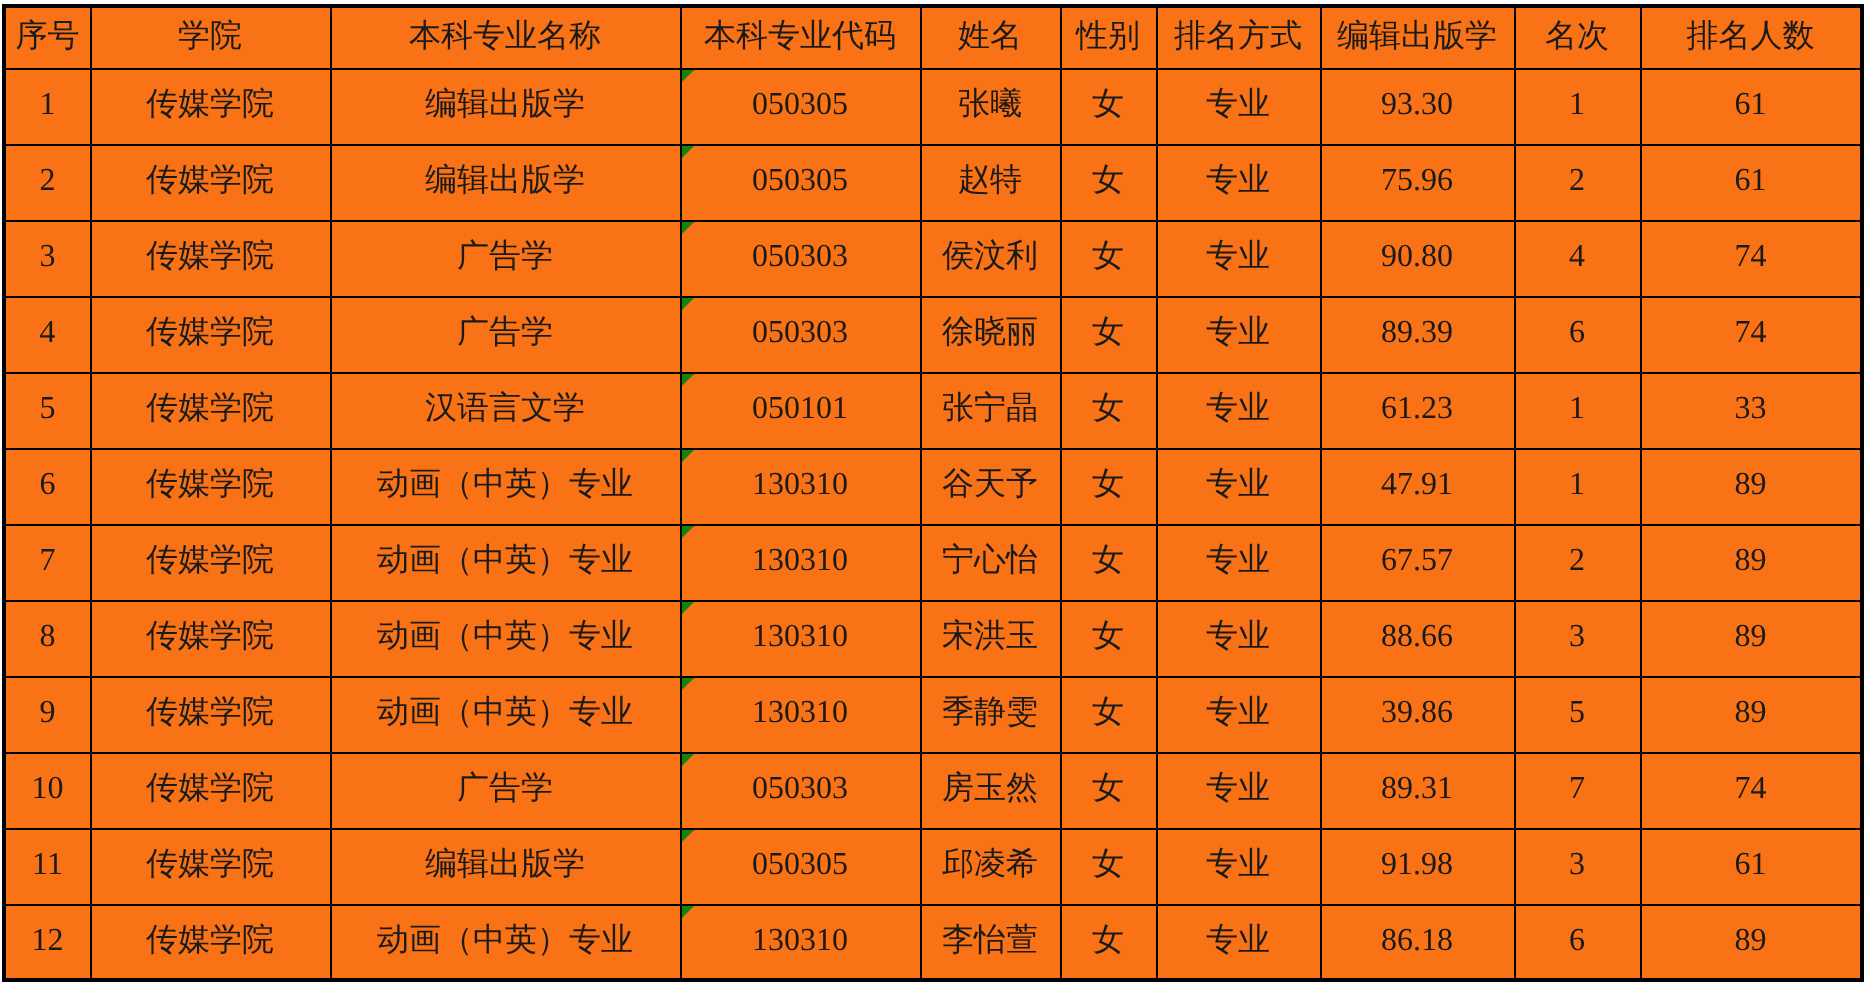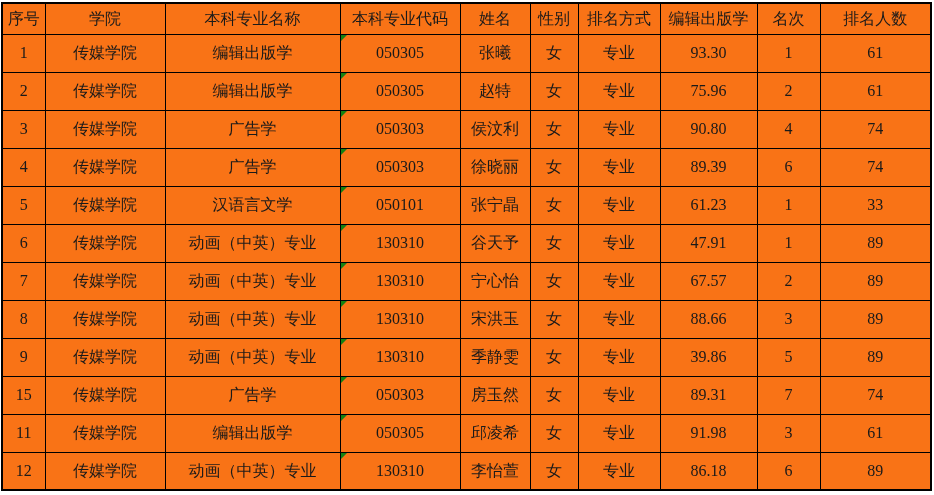--- a/index.html
+++ b/index.html
@@ -183,21 +183,21 @@
     <td><span class="ct">动画（中英）专业</span></td>
     <td class="code-cell"><span class="corner"></span><span class="ct">130310</span></td>
     <td><span class="ct">季静雯</span></td>
     <td><span class="ct">女</span></td>
     <td><span class="ct">专业</span></td>
     <td><span class="ct">39.86</span></td>
     <td><span class="ct">5</span></td>
     <td><span class="ct">89</span></td>
   </tr>
       <tr>
-    <td><span class="ct">15</span></td>
+    <td><span class="ct">10</span></td>
     <td><span class="ct">传媒学院</span></td>
     <td><span class="ct">广告学</span></td>
     <td class="code-cell"><span class="corner"></span><span class="ct">050303</span></td>
     <td><span class="ct">房玉然</span></td>
     <td><span class="ct">女</span></td>
     <td><span class="ct">专业</span></td>
     <td><span class="ct">89.31</span></td>
     <td><span class="ct">7</span></td>
     <td><span class="ct">74</span></td>
   </tr>

